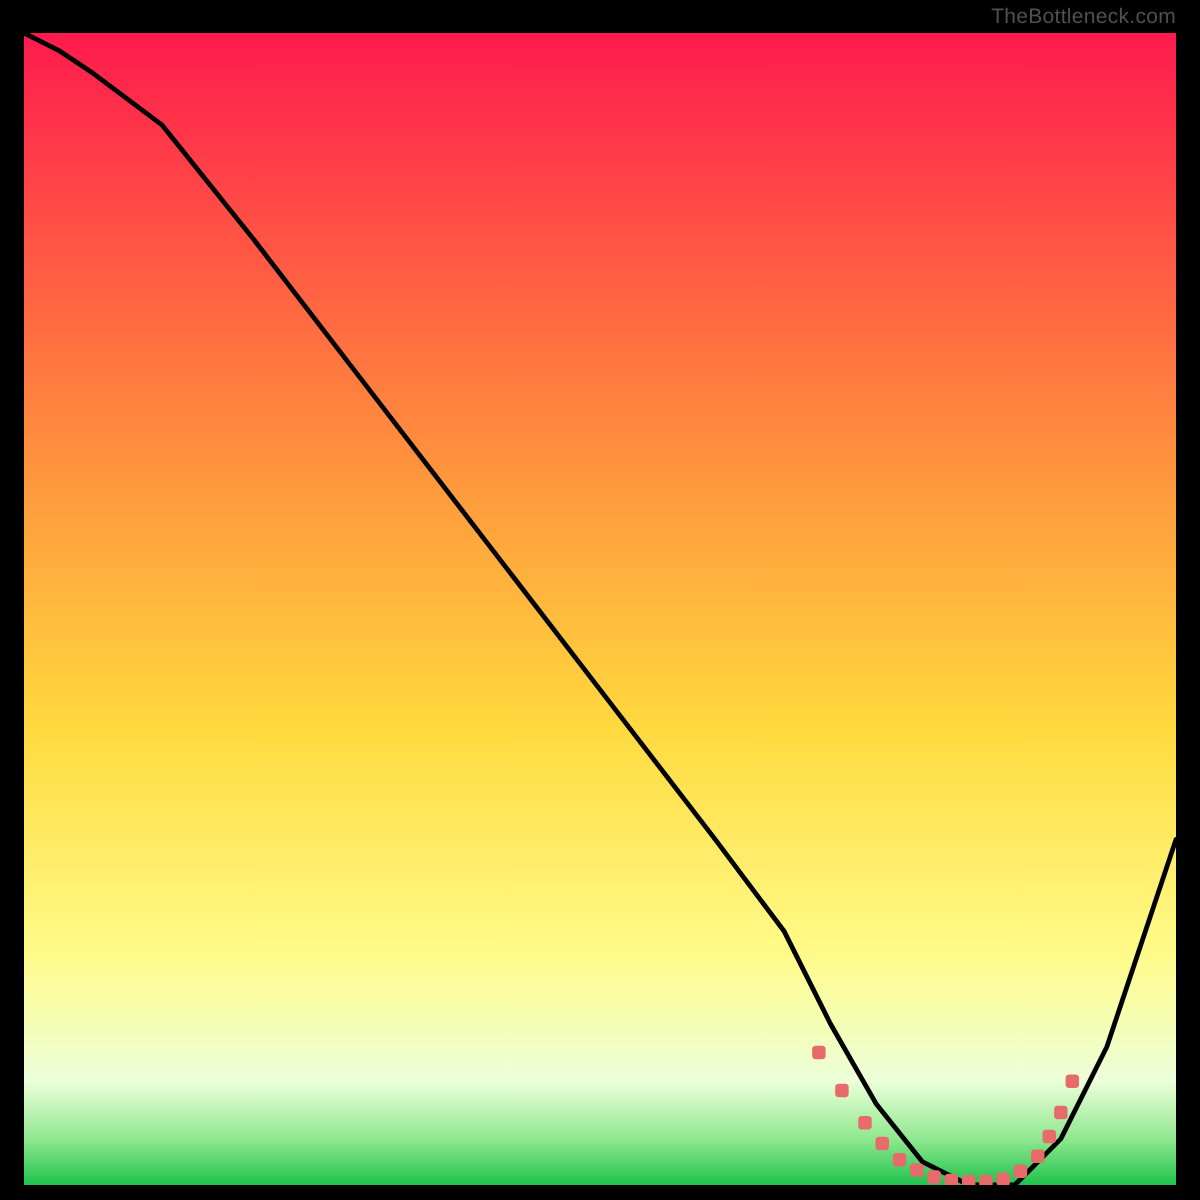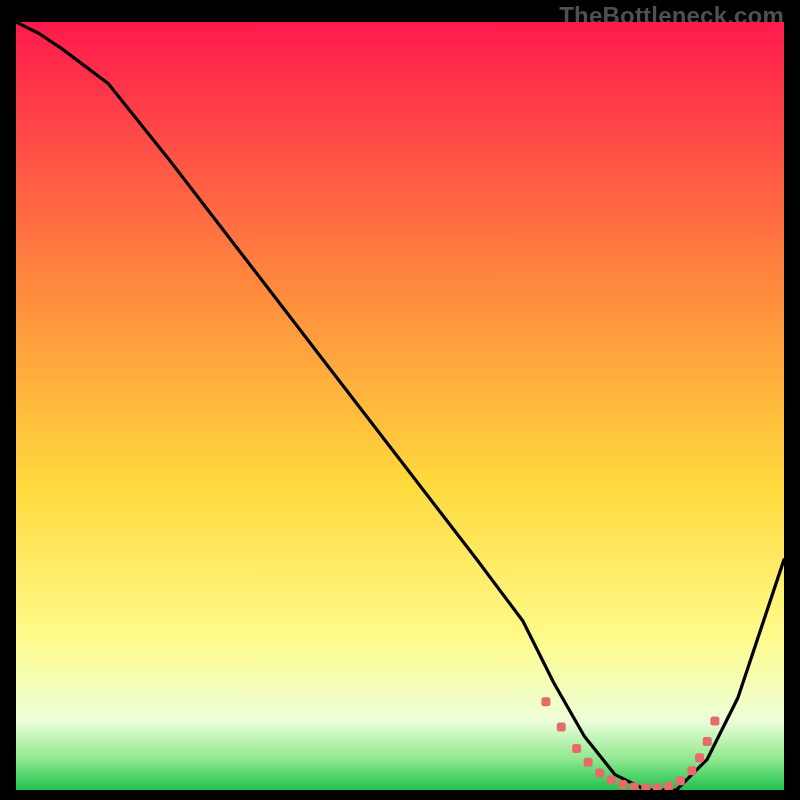--- a/index.html
+++ b/index.html
@@ -23,22 +23,22 @@
     position: absolute;
     left: 0;
     top: 0;
     width: 768px;
     height: 768px;
   }
   .watermark {
     position: absolute;
     top: 2px;
     right: 16px;
-    font-size: 24px;
-    font-weight: 700;
+    font-size: 14px;
+    font-weight: 400;
     color: #505050;
     letter-spacing: 0.2px;
   }
 </style>
 </head>
 <body>
 
 <div class="watermark">TheBottleneck.com</div>
 
 <div class="frame">

